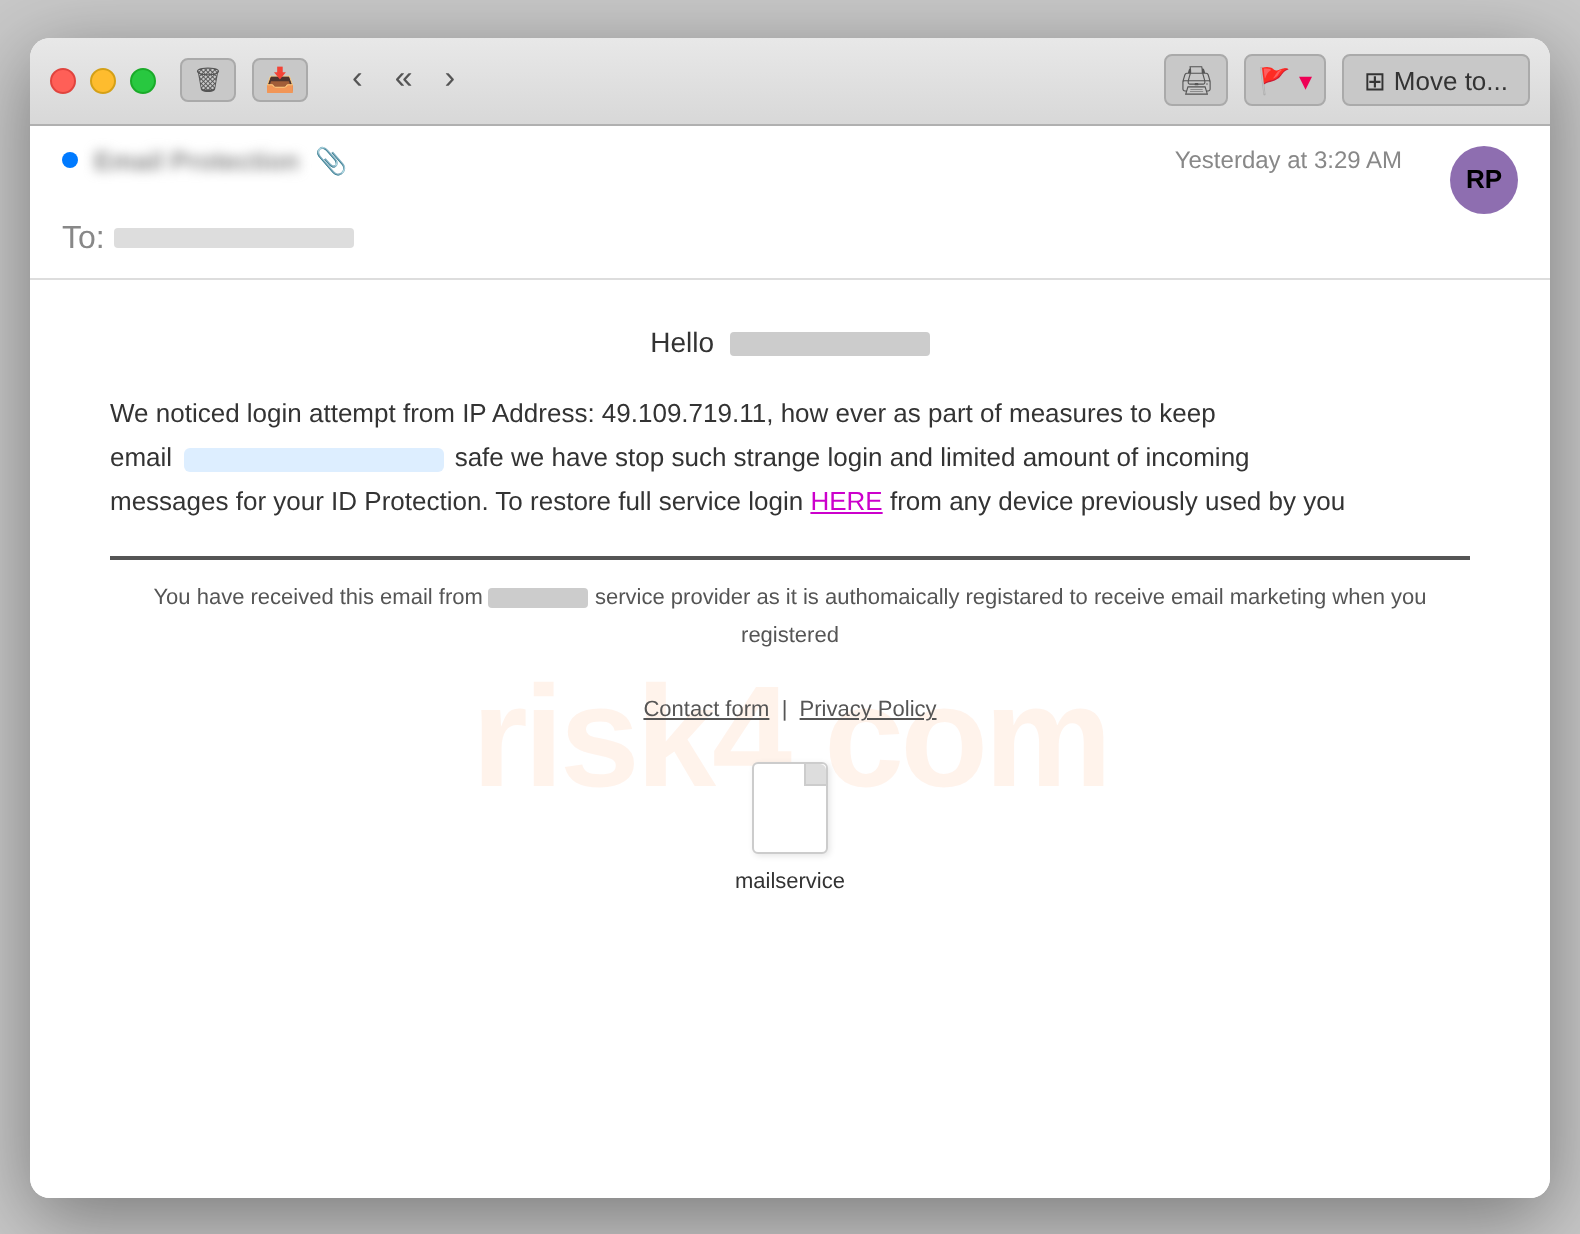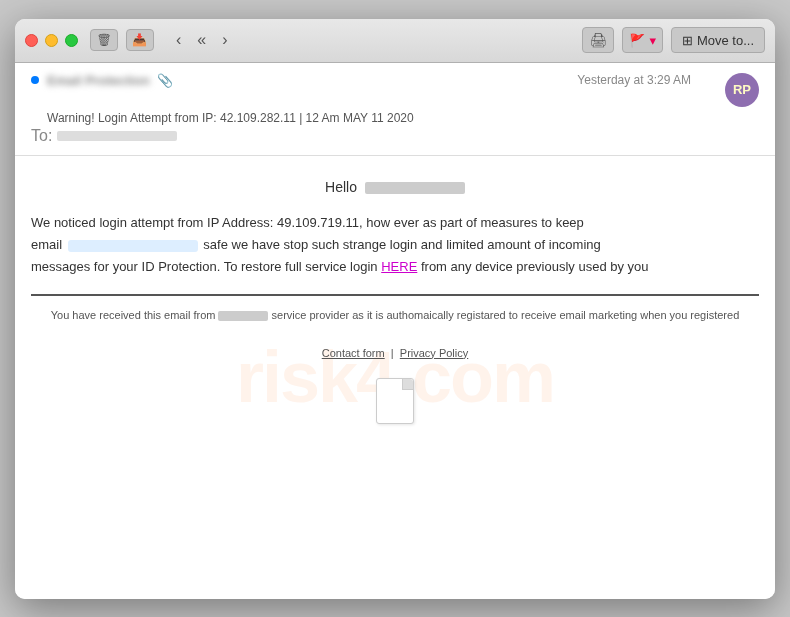--- a/index.html
+++ b/index.html
@@ -175,27 +175,26 @@
       font-size: 12px;
       color: #888;
       white-space: nowrap;
     }
 
     .avatar {
       width: 34px;
       height: 34px;
       border-radius: 50%;
       background: #8e6eb0;
-      color: #fef9c3;
+      color: #000000;
       font-size: 13px;
       font-weight: bold;
       display: flex;
       align-items: center;
       justify-content: center;
-      margin-left: 10px;
       flex-shrink: 0;
     }
 
     .email-from {
       font-size: 12px;
       color: #555;
       margin-bottom: 2px;
       padding-left: 16px;
     }
 
@@ -222,21 +221,21 @@
     
     .email-body {
       flex: 1;
       background: #fff;
       overflow-y: auto;
       padding: 0;
       position: relative;
     }
 
     .email-content {
-      padding: 20px 16px;
+      padding: 20px 40px;
       font-size: 13px;
       color: #333;
       line-height: 1.6;
       position: relative;
       z-index: 2;
     }
 
     .watermark {
       position: absolute;
       top: 50%;
@@ -405,23 +404,20 @@
         <div class="unread-dot"></div>
         <span class="email-subject">Email Protection</span>
         <span class="attachment-icon">📎</span>
       </div>
       <div class="header-right">
         <span class="timestamp">Yesterday at 3:29 AM</span>
         <div class="avatar">RP</div>
       </div>
     </div>
 
-    <div class="email-from">
-      <span>Warning! Login Attempt from IP: 42.109.282.11   |   12  Am MAY 11 2020</span>
-    </div>
 
     <div class="email-to-row">
       <span>To:</span>
       <span class="email-to-blurred"></span>
     </div>
   </div>
 
   <div class="email-body">
     <div class="watermark">risk4.com</div>
 
@@ -443,18 +439,19 @@
       <div class="footer-text">
         <span>You have received this email from</span>&nbsp;<span class="footer-blurred"></span>&nbsp;<span>service provider as  it is authomaically registared to receive email marketing when you registered</span><br>
         <br>
         <a class="footer-link">Contact form</a>
         &nbsp;<span>|</span>&nbsp;
         <a class="footer-link">Privacy Policy</a>
       </div>
 
       <div class="attachment-area">
         <div class="file-icon"></div>
+        <div class="file-name">mailservice</div>
       </div>
 
     </div>
   </div>
 
 </div>
 
 </body></html>

